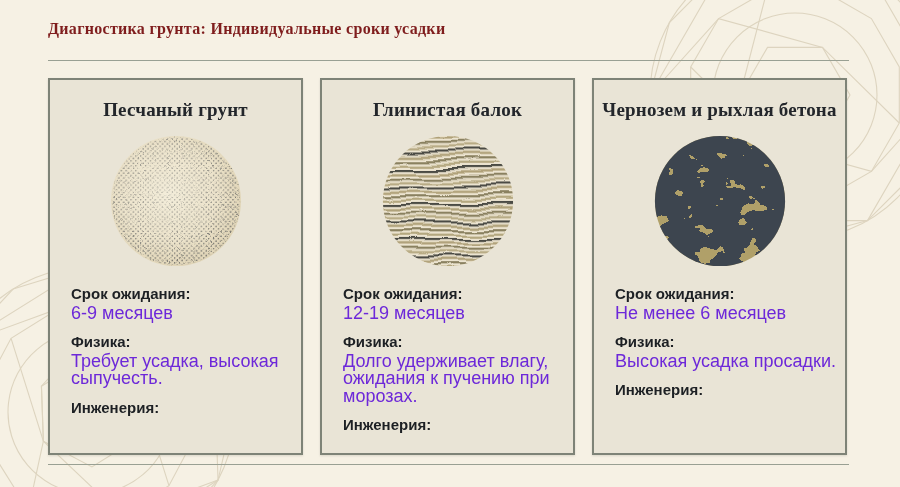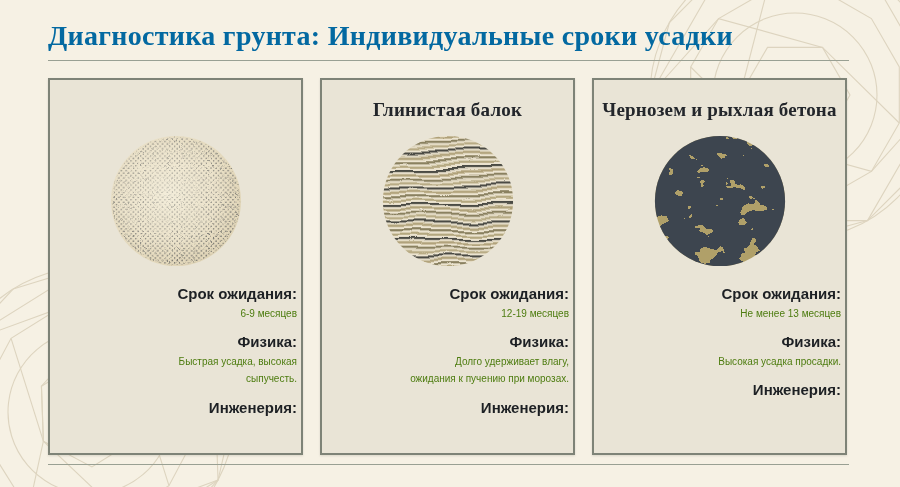--- a/index.html
+++ b/index.html
@@ -13,22 +13,22 @@
 
   
   .orn { position:absolute; pointer-events:none; }
   .orn-tr { top:-55px; right:-45px; }
   .orn-bl { bottom:-75px; left:-60px; }
 
   
   .page-title {
     position:absolute; left:48px; top:20px;
     font-family:"Liberation Serif", serif;
-    font-size:28px; font-weight:700; letter-spacing:.3px;
-    color:#0369a1;
+    font-size:16px; font-weight:700; letter-spacing:.3px;
+    color:#7f1d1d;
   }
   .rule {
     position:absolute; left:48px; width:801px; height:1px;
     background:#99a093;
   }
   .rule-top { top:60px; }
   .rule-bottom { top:464px; }
 
   
   .cards {
@@ -45,27 +45,27 @@
     text-align:center;
     font-family:"Liberation Serif", serif;
     font-size:19px; font-weight:600; color:#23262b;
     letter-spacing:.2px;
   }
   .circle-wrap {
     position:absolute; top:53px; left:50%;
     width:136px; height:136px; margin-left:-68px;
   }
   .sections { position:absolute; top:205px; left:21px; right:4px; }
-  .sec { margin-bottom:11px;text-align:right; }
+  .sec { margin-bottom:11px; }
   .sec-label {
     font-size:15px; line-height:17.5px; font-weight:700;
     color:#1d2024; margin-bottom:2px;
   }
   .sec-text {
-    font-size:10px; line-height:17.5px; color:#4d7c0f;
+    font-size:18px; line-height:17.5px; color:#6d28d9;
     white-space:pre-line;
   }
 </style>
 </head>
 <body>
 
 <div id="app">
 
   <svg class="orn orn-tr" width="300" height="300" viewBox="0 0 300 300" aria-hidden="true">
     <defs>
@@ -86,20 +86,21 @@
   <svg class="orn orn-bl" width="300" height="300" viewBox="0 0 300 300" aria-hidden="true">
     <use href="#geo" transform="rotate(28 150 150)"></use>
   </svg>
 
   <h1 class="page-title">Диагностика грунта: Индивидуальные сроки усадки</h1>
   <div class="rule rule-top"></div>
 
   <main class="cards">
 
     <section class="card">
+      <h2 class="card-title">Песчаный грунт</h2>
       <div class="circle-wrap">
         <svg width="136" height="136" viewBox="0 0 140 140">
           <defs>
             <radialGradient id="sandG" cx="44%" cy="44%" r="62%">
               <stop offset="0%" stop-color="#f3edda"></stop>
               <stop offset="60%" stop-color="#ece3cb"></stop>
               <stop offset="100%" stop-color="#ded2b3"></stop>
             </radialGradient>
             <pattern id="dotsP" width="5" height="5" patternUnits="userSpaceOnUse">
               <circle cx="1.2" cy="1.2" r=".8" fill="#3a3e44"></circle>
@@ -124,21 +125,21 @@
           </g>
         </svg>
       </div>
       <div class="sections">
         <div class="sec">
           <div class="sec-label">Срок ожидания:</div>
           <div class="sec-text">6-9 месяцев</div>
         </div>
         <div class="sec">
           <div class="sec-label">Физика:</div>
-          <div class="sec-text">Быстрая усадка, высокая
+          <div class="sec-text">Требует усадка, высокая
 сыпучесть.</div>
         </div>
         <div class="sec">
           <div class="sec-label">Инженерия:</div>
         </div>
       </div>
     </section>
 
     <section class="card">
       <h2 class="card-title">Глинистая балок</h2>
@@ -202,21 +203,21 @@
           </defs>
           <circle cx="70" cy="70" r="67" fill="#b0a069"></circle>
           <g clip-path="url(#cClip)">
             <rect x="-20" y="-20" width="180" height="180" filter="url(#camoF)"></rect>
           </g>
         </svg>
       </div>
       <div class="sections">
         <div class="sec">
           <div class="sec-label">Срок ожидания:</div>
-          <div class="sec-text">Не менее 13 месяцев</div>
+          <div class="sec-text">Не менее 6 месяцев</div>
         </div>
         <div class="sec">
           <div class="sec-label">Физика:</div>
           <div class="sec-text">Высокая усадка просадки.</div>
         </div>
         <div class="sec">
           <div class="sec-label">Инженерия:</div>
         </div>
       </div>
     </section>

